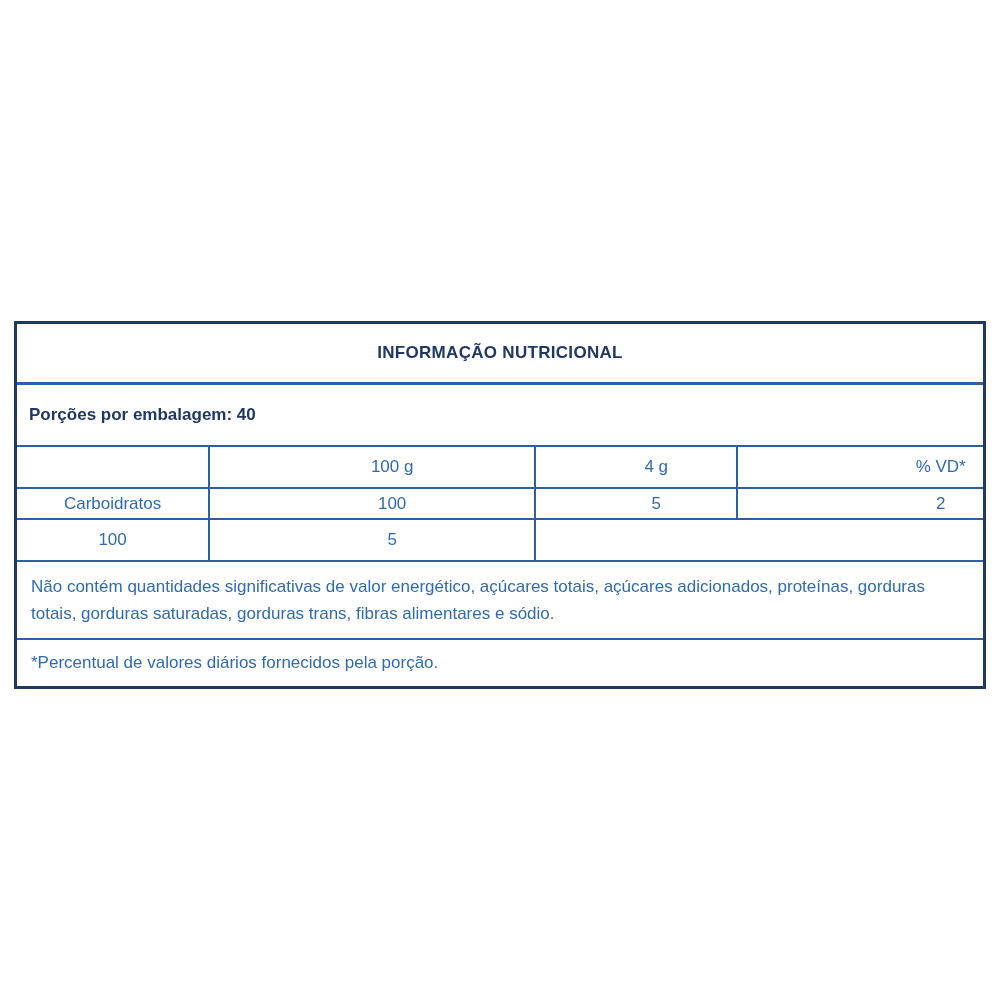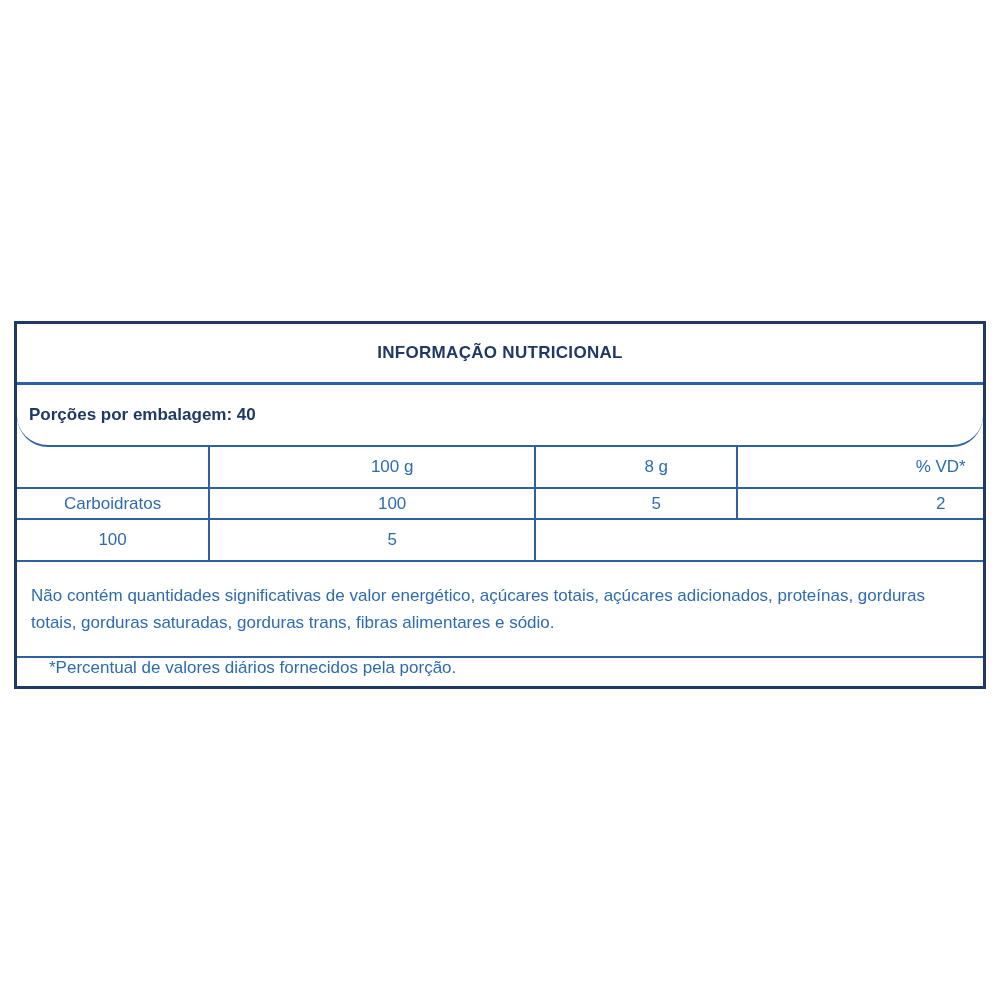--- a/index.html
+++ b/index.html
@@ -42,21 +42,20 @@
     font-size: 17px;
     letter-spacing: 0.3px;
   }
   .servings-row {
     height: 62px;
     border-bottom: 2px solid var(--inner-border);
     display: flex;
     flex-direction: column;
     justify-content: center;
     padding-left: 12px;
-    border-radius: 31px;
   }
   .servings-row div {
     color: var(--title-text);
     font-weight: bold;
     font-size: 17px;
     line-height: 1.42;
   }
   .grid-row {
     display: grid;
     grid-template-columns: 20% 29.6% 16.8% 33.6%;
@@ -68,36 +67,37 @@
   .cell {
     display: flex;
     align-items: center;
     justify-content: center;
     color: var(--body-text);
     font-size: 17px;
     border-right: 2px solid var(--inner-border);
   }
   .cell:last-child { border-right: none; border-radius: 7px; }
   .note-row {
-    height: 96px;
+    height: 78px;
     border-bottom: 2px solid var(--inner-border);
     display: flex;
     align-items: center;
     padding: 8px 14px;
   }
   .note-row p {
     color: var(--body-text);
     font-size: 17px;
     line-height: 1.6;
     max-width: 900px;
   }
   .footnote-row {
     flex: 1;
     display: flex;
-    padding-left: 32px;
+    align-items: center;
+    padding-left: 14px;
   }
   .footnote-row p {
     color: var(--body-text);
     font-size: 17px;
   }
 </style>
 </head>
 <body>
 
 <div class="nutrition-table">
@@ -106,21 +106,21 @@
     <span class="title">INFORMAÇÃO NUTRICIONAL</span>
   </div>
 
   <div class="row servings-row">
     <div>Porções por embalagem: 40</div>
   </div>
 
   <div class="row grid-row col-head">
     <div class="cell"></div>
     <div class="cell">100 g</div>
-    <div class="cell">8 g</div>
+    <div class="cell">4 g</div>
     <div class="cell">% VD*</div>
   </div>
 
   <div class="row grid-row data-1">
     <div class="cell">Carboidratos</div>
     <div class="cell">100</div>
     <div class="cell">5</div>
     <div class="cell">2</div>
   </div>
 

